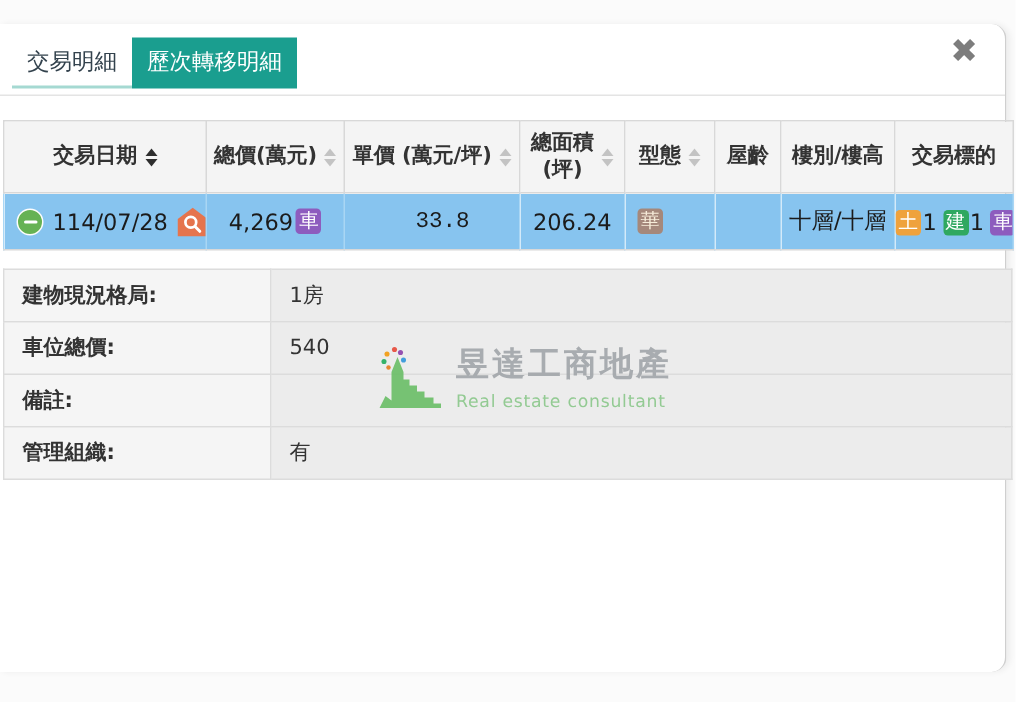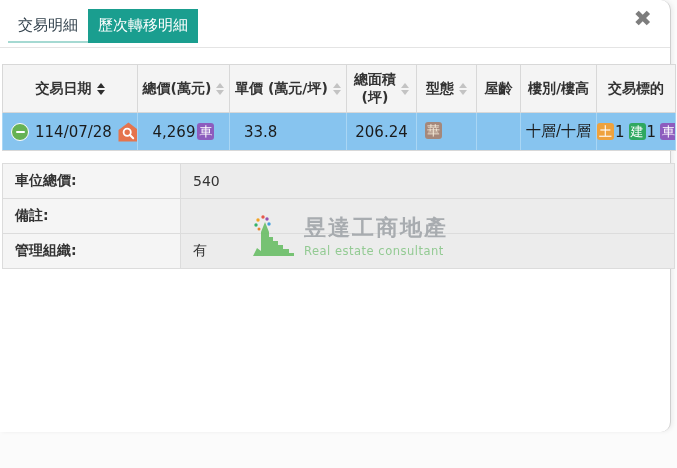--- a/index.html
+++ b/index.html
@@ -5,21 +5,21 @@
   * { margin:0; padding:0; box-sizing:border-box; }
   html,body { width:677px; height:468px; }
   body {
     font-family:"DejaVu Sans","Liberation Sans",sans-serif;
     background:#fbfbfb;
     position:relative;
     overflow:hidden;
     color:#333;
   }
   .modal {
-    position:absolute; left:0; top:0;
+    position:absolute; left:0; top:16px;
     width:671px; height:432px;
     background:#fff;
     border-right:1px solid #cfcfcf;
     border-radius:0 10px 10px 0;
     box-shadow:2px 0 4px rgba(0,0,0,0.06);
   }
   
   .tabbar { position:relative; padding:9px 14px 0 8px; height:48px; border-bottom:1px solid #e4e4e4; }
   .tab { display:inline-block; font-size:15px; padding:7px 10px 6px; cursor:pointer; vertical-align:top; }
   .tab.inactive { color:#33424d; border-bottom:2px solid #a5d9d2; }
@@ -47,21 +47,21 @@
   .addr-row td {
     height:36px; font-size:15px; color:#333; text-align:left;
     padding:6px 8px; background:#fff; vertical-align:middle;
   }
   .data-row td {
     height:38px; background:#87c4ef; font-size:15px; color:#1b1b1b;
     vertical-align:middle; text-align:center; border-color:#a9d6f4;
     border-top:1px solid #d8d8d8; border-bottom:1px solid #d8d8d8;margin-left:40px;
   }
   .data-row td.cell-date  { text-align:left; padding-left:8px; }
-  .data-row td.cell-unit  { text-align:left; padding-left:14px; }
+  .data-row td.cell-unit  { text-align:center; padding-left:14px;font-family:Liberation Mono, monospace; }
   .data-row td.cell-type  { text-align:left; padding-left:8px; }
   .cell-flex { display:inline-flex; align-items:center; gap:6px; vertical-align:middle; }
   
   .minus-circle {
     width:18px; height:18px; border-radius:50%;
     background:#66b254; border:1px solid #fdfdfd;
     display:inline-flex; align-items:center; justify-content:center;
     cursor:pointer; flex:0 0 auto;
   }
   .minus-circle .bar { width:9px; height:2px; background:#fff; border-radius:1px; }
@@ -211,20 +211,24 @@
           <span class="badge badge-purple">車</span>
 
         </span>
       </td>
     </tr>
   </tbody>
     </table>
 
   <table class="detail-table">
     <tbody>
+        <tr>
+      <td class="lbl">建物現況格局:</td>
+      <td class="val">1房</td>
+    </tr>
     <tr>
       <td class="lbl">車位總價:</td>
       <td class="val">540</td>
     </tr>
     <tr>
       <td class="lbl">備註:</td>
       <td class="val"></td>
     </tr>
     <tr>
       <td class="lbl">管理組織:</td>

